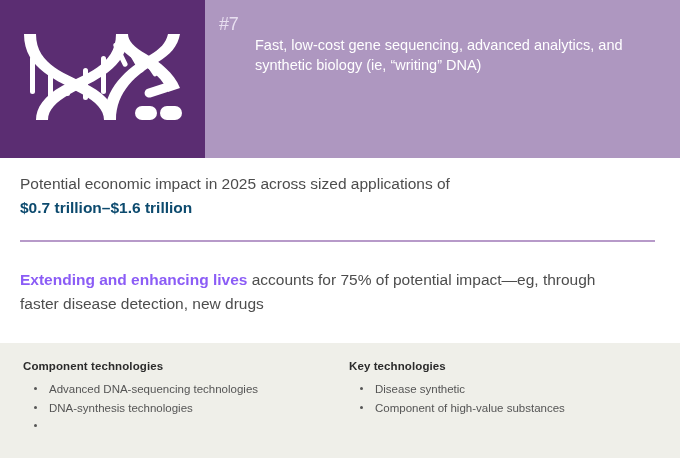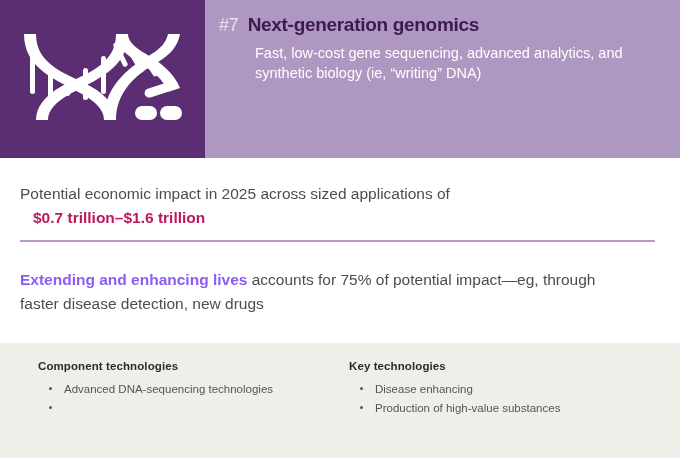--- a/index.html
+++ b/index.html
@@ -64,52 +64,50 @@
     color: #e8dff0;
     letter-spacing: -0.2px;
   }
   .title {
     font-size: 19px;
     font-weight: bold;
     color: #3e1a50;
     letter-spacing: -0.3px;
   }
   .subtitle {
-    margin-top: 7px;
     margin-left: 36px;
     font-size: 14.5px;
     line-height: 20px;
     color: #ffffff;
     max-width: 430px;
   }
 
   
   .middle {
     position: absolute;
     left: 0;
     top: 158px;
     width: 680px;
     height: 185px;
     background: #ffffff;
   }
   .impact {
     position: absolute;
     left: 20px;
-    top: 24px;
+    top: 14px;
     width: 620px;
     font-size: 15.5px;
     line-height: 24px;
     color: #4d4d4d;
   }
   .impact .amount {
     display: block;
     font-weight: bold;
-    color: #be185d;
+    color: #0c4a6e;
     font-size: 15.5px;
-    margin-left: 13px;
   }
   .divider {
     position: absolute;
     left: 20px;
     top: 82px;
     width: 635px;
     height: 2px;
     background: #b79ac9;
   }
   .detail {
@@ -136,21 +134,21 @@
     background: #efefe9;
     display: flex;
     flex-direction: row;
   }
   .col {
     box-sizing: border-box;
     padding-top: 17px;
   }
   .col-left {
     width: 340px;
-    padding-left: 38px;
+    padding-left: 23px;
   }
   .col-right {
     width: 340px;
     padding-left: 9px;
   }
   .col-head {
     font-size: 11.5px;
     font-weight: bold;
     color: #2b2b2b;
     margin-bottom: 8px;
@@ -210,21 +208,20 @@
           <rect x="126" y="64" width="26" height="9" rx="4.5" transform="rotate(-18 139 68)"></rect>
           <rect x="117" y="84" width="22" height="14" rx="7"></rect>
           <rect x="142" y="84" width="22" height="14" rx="7"></rect>
         </g>
       </svg>
     </div>
 
     <div class="header-text">
       <div class="title-row">
         <span class="rank">#7</span>
-        <span class="title">Next-generation genomics</span>
       </div>
       <div class="subtitle">Fast, low-cost gene sequencing, advanced analytics, and synthetic biology (ie, “writing” DNA)</div>
     </div>
 
   </div>
 
   <div class="middle">
     <div class="impact">
       <span>Potential economic impact in 2025 across sized applications of</span>
       <span class="amount">$0.7 trillion–$1.6 trillion</span>
@@ -236,27 +233,28 @@
       <span class="lead">Extending and enhancing lives</span><span> accounts for 75% of potential impact—eg, through faster disease detection, new drugs</span>
     </div>
   </div>
 
   <div class="bottom">
 
     <div class="col col-left">
       <div class="col-head">Component technologies</div>
       <ul class="bullets">
         <li><span class="dot"></span><span>Advanced DNA-sequencing technologies</span></li>
+        <li><span class="dot"></span><span>DNA-synthesis technologies</span></li>
         <li><span class="dot"></span></li>
       </ul>
     </div>
 
     <div class="col col-right">
       <div class="col-head">Key technologies</div>
       <ul class="bullets">
-        <li><span class="dot"></span><span>Disease enhancing</span></li>
-        <li><span class="dot"></span><span>Production of high-value substances</span></li>
+        <li><span class="dot"></span><span>Disease synthetic</span></li>
+        <li><span class="dot"></span><span>Component of high-value substances</span></li>
       </ul>
     </div>
 
   </div>
 
 </div>
 
 </body></html>

